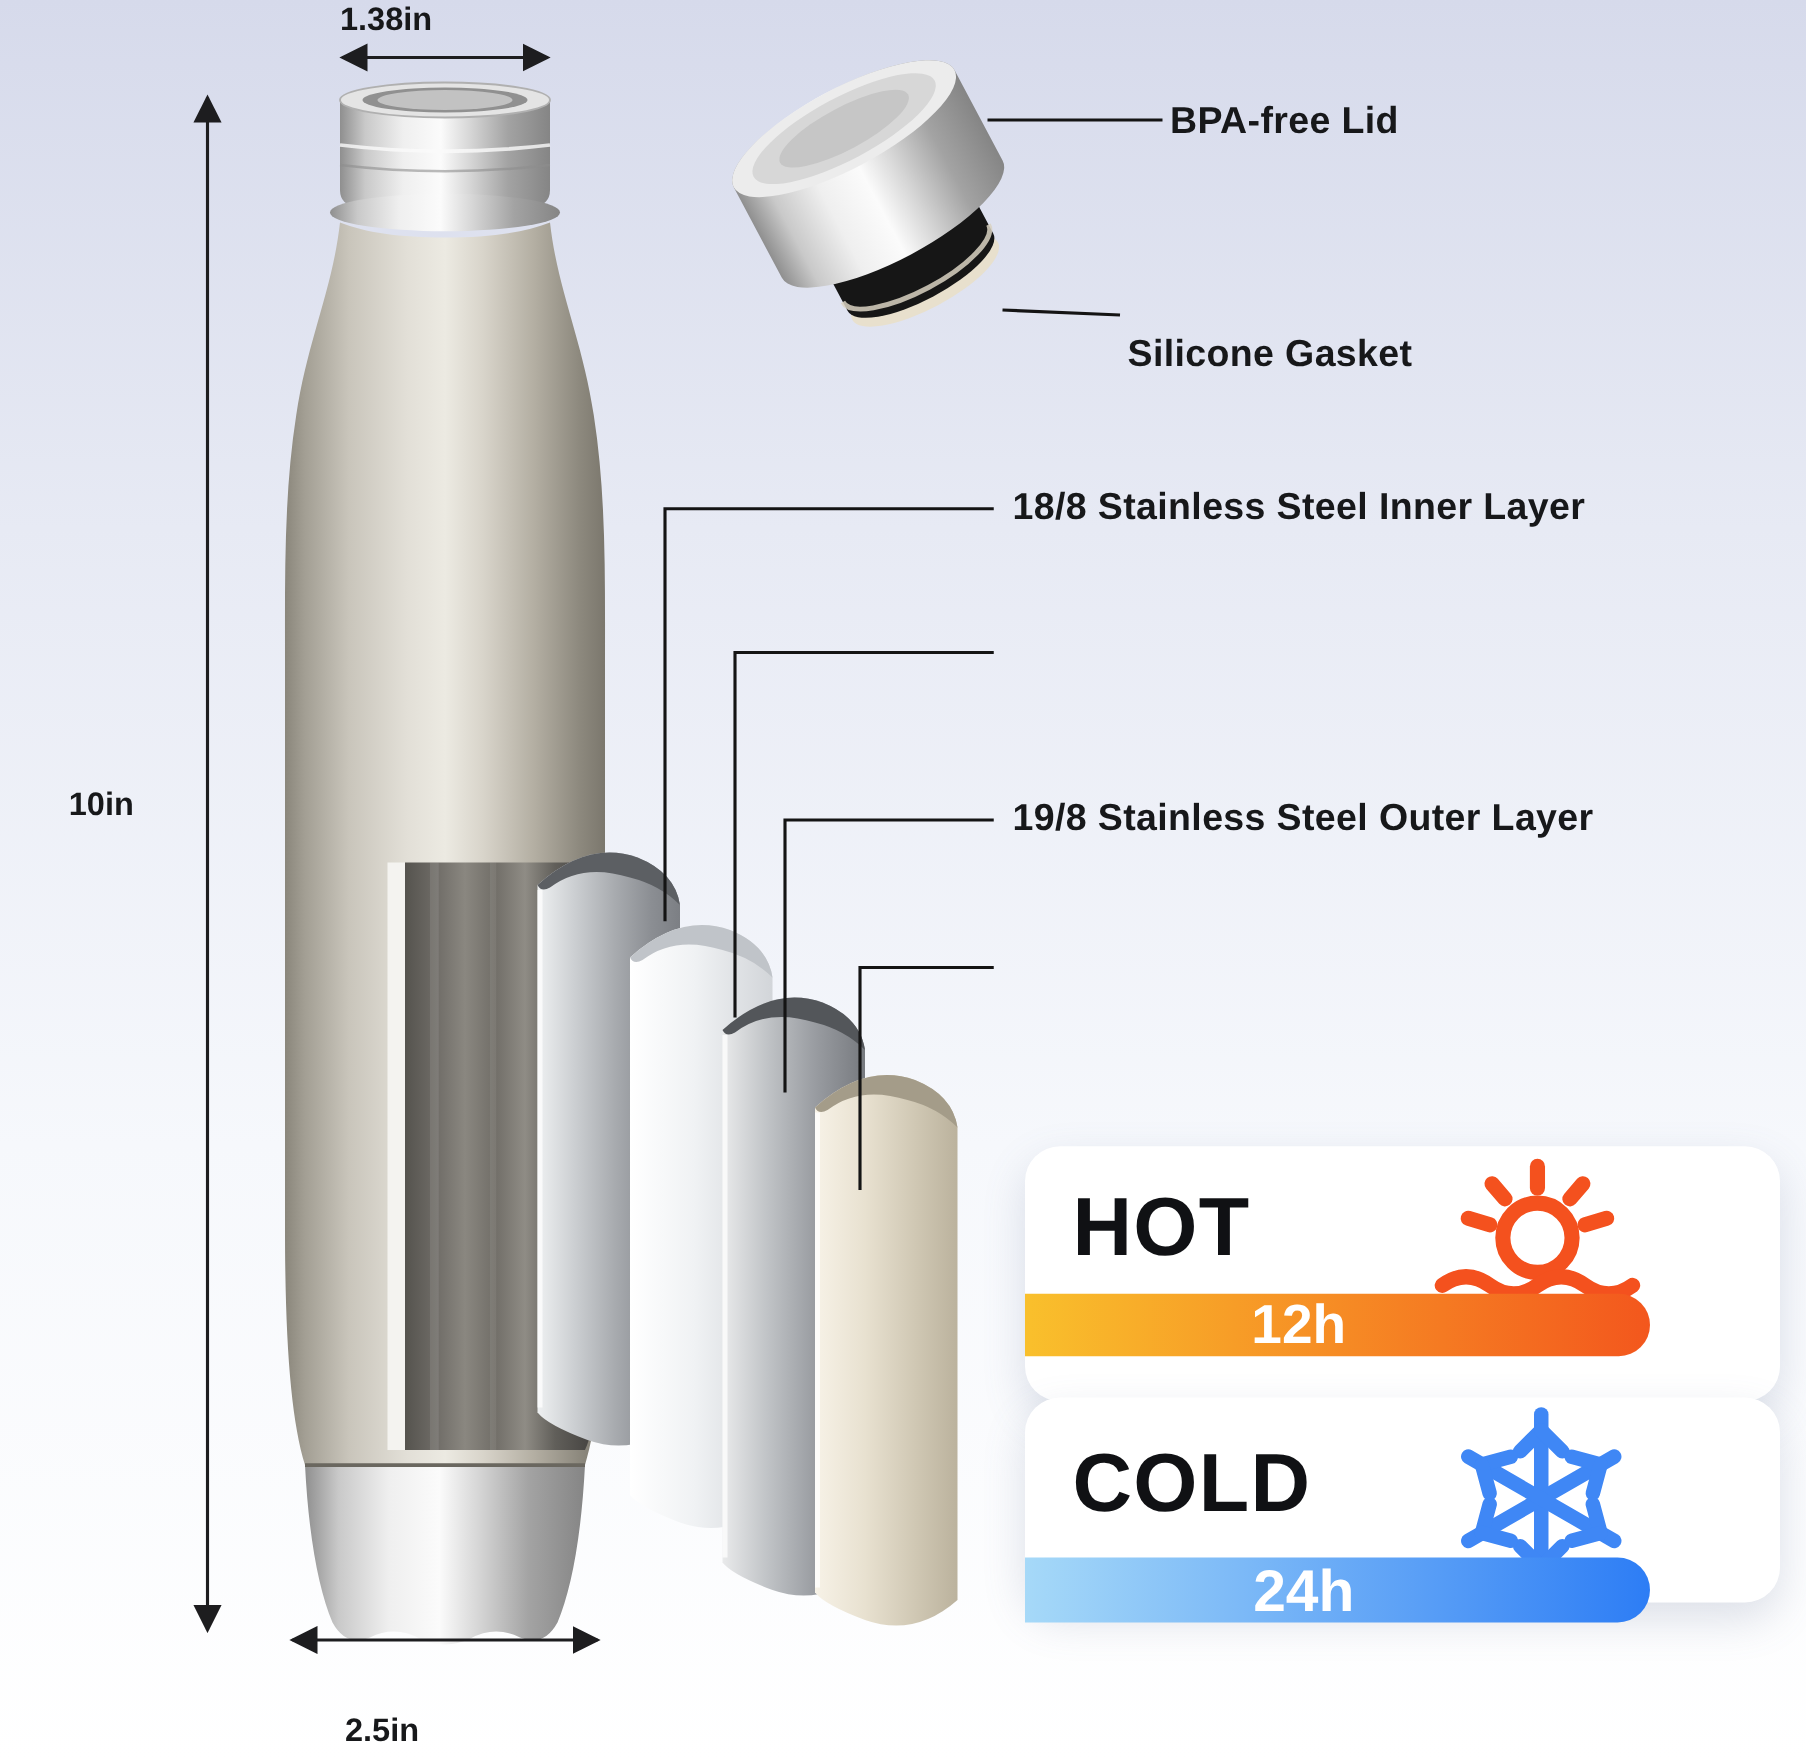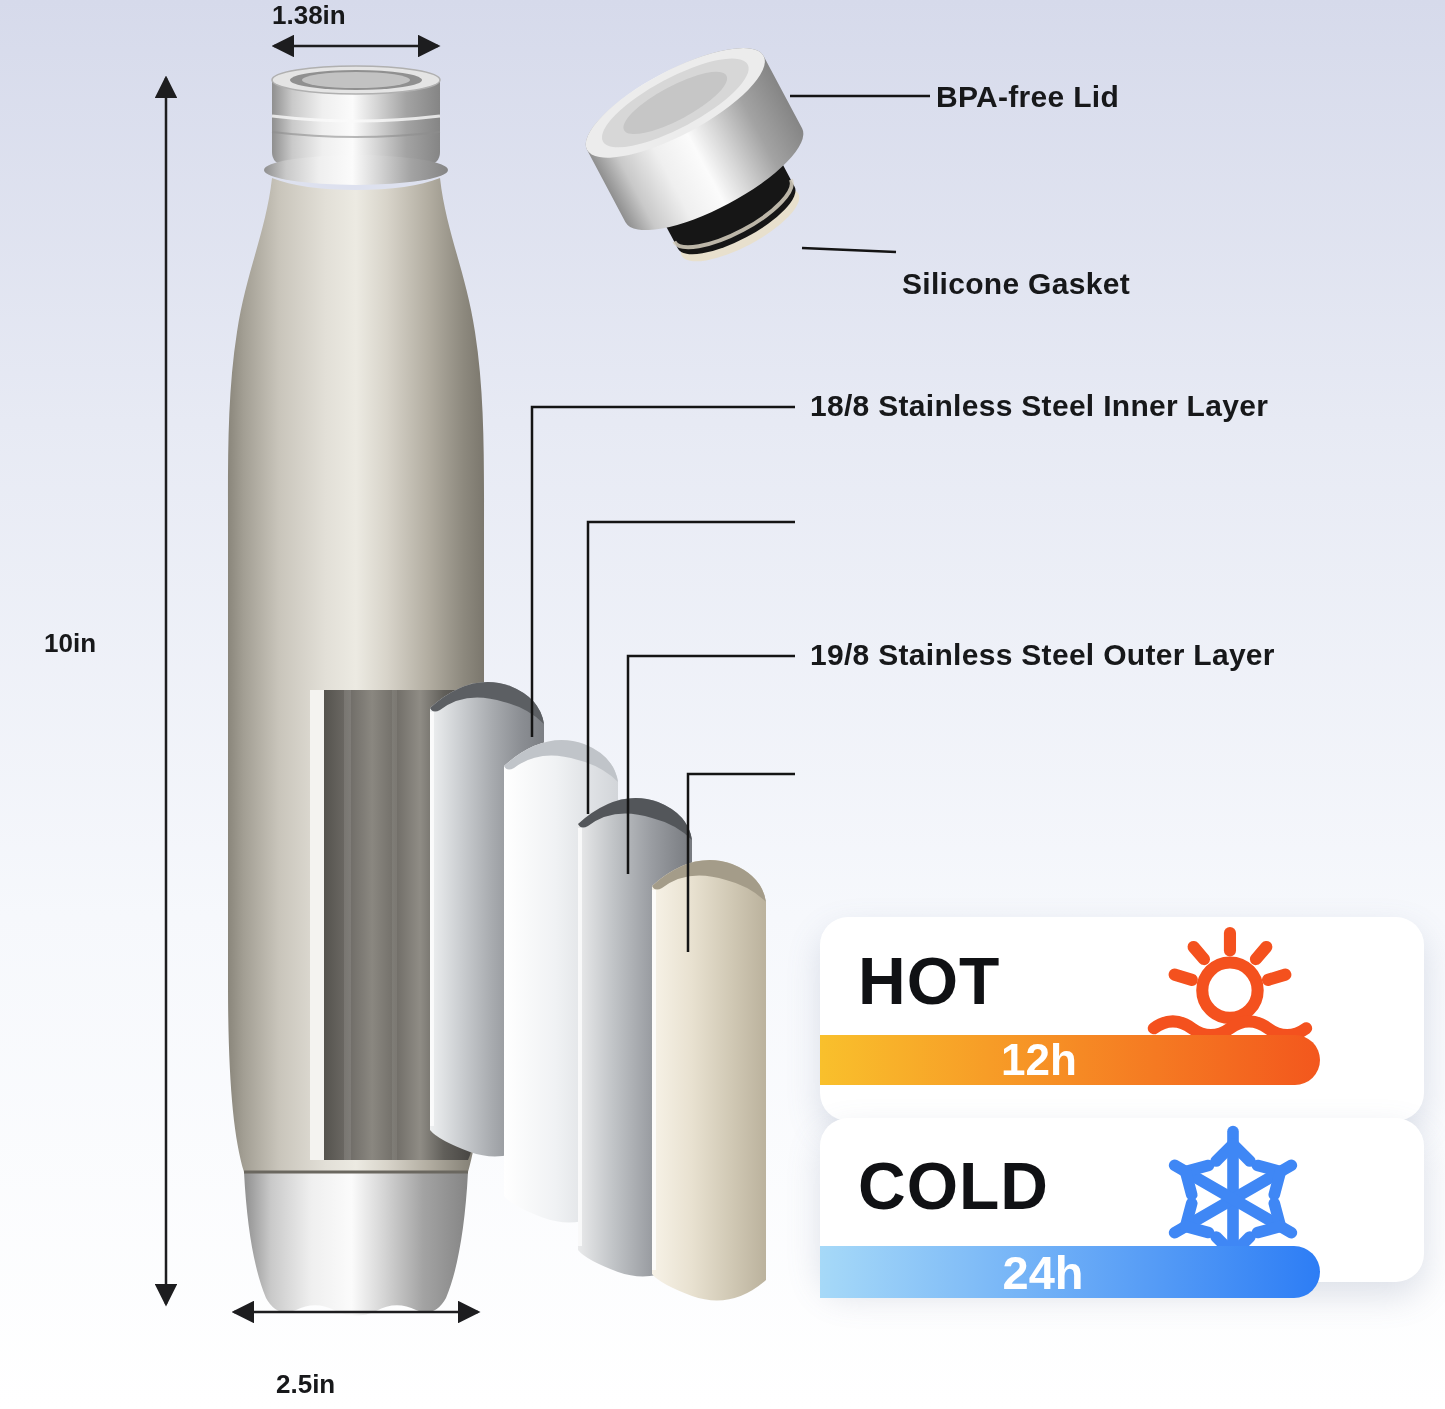--- a/index.html
+++ b/index.html
@@ -172,21 +172,21 @@
     </g>
 
     <g stroke="#1d1d1f" stroke-width="2.5">
       <line x1="274" y1="46" x2="438" y2="46" marker-start="url(#aS)" marker-end="url(#aE)"></line>
       <line x1="166" y1="78" x2="166" y2="1304" marker-start="url(#aS)" marker-end="url(#aE)"></line>
       <line x1="234" y1="1312" x2="478" y2="1312" marker-start="url(#aS)" marker-end="url(#aE)"></line>
     </g>
   </svg>
 
   <div class="label dim" style="left:272px;top:0;width:164px;">1.38in</div>
-  <div class="label dim" style="left:44px;top:628px;width:110px;">10in</div>
+  <div class="label dim" style="left:55px;top:628px;width:110px;">10in</div>
   <div class="label dim" style="left:276px;top:1338px;width:160px;margin-top:31px;">2.5in</div>
 
   <div class="label callout" style="left:936px;top:80px;">BPA-free Lid</div>
   <div class="label callout" style="left:902px;top:235px;margin-top:32px;">Silicone Gasket</div>
 
   <div class="label callout" style="left:810px;top:389px;">18/8 Stainless Steel Inner Layer</div>
   <div class="label callout" style="left:810px;top:638px;">19/8 Stainless Steel Outer Layer</div>
 
   <div class="card" id="hot-card">
     <div class="card-label">HOT</div>

